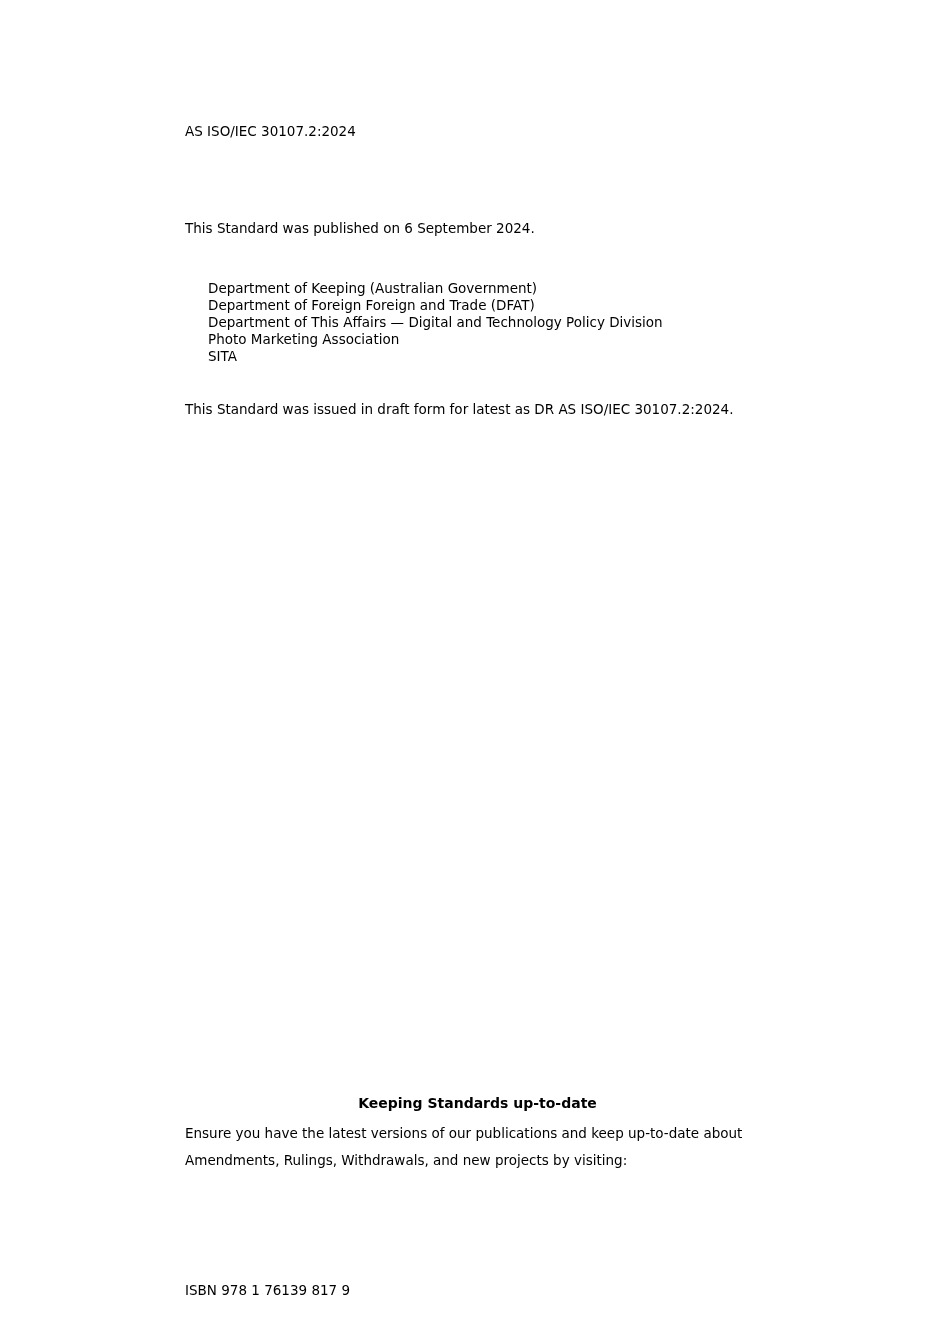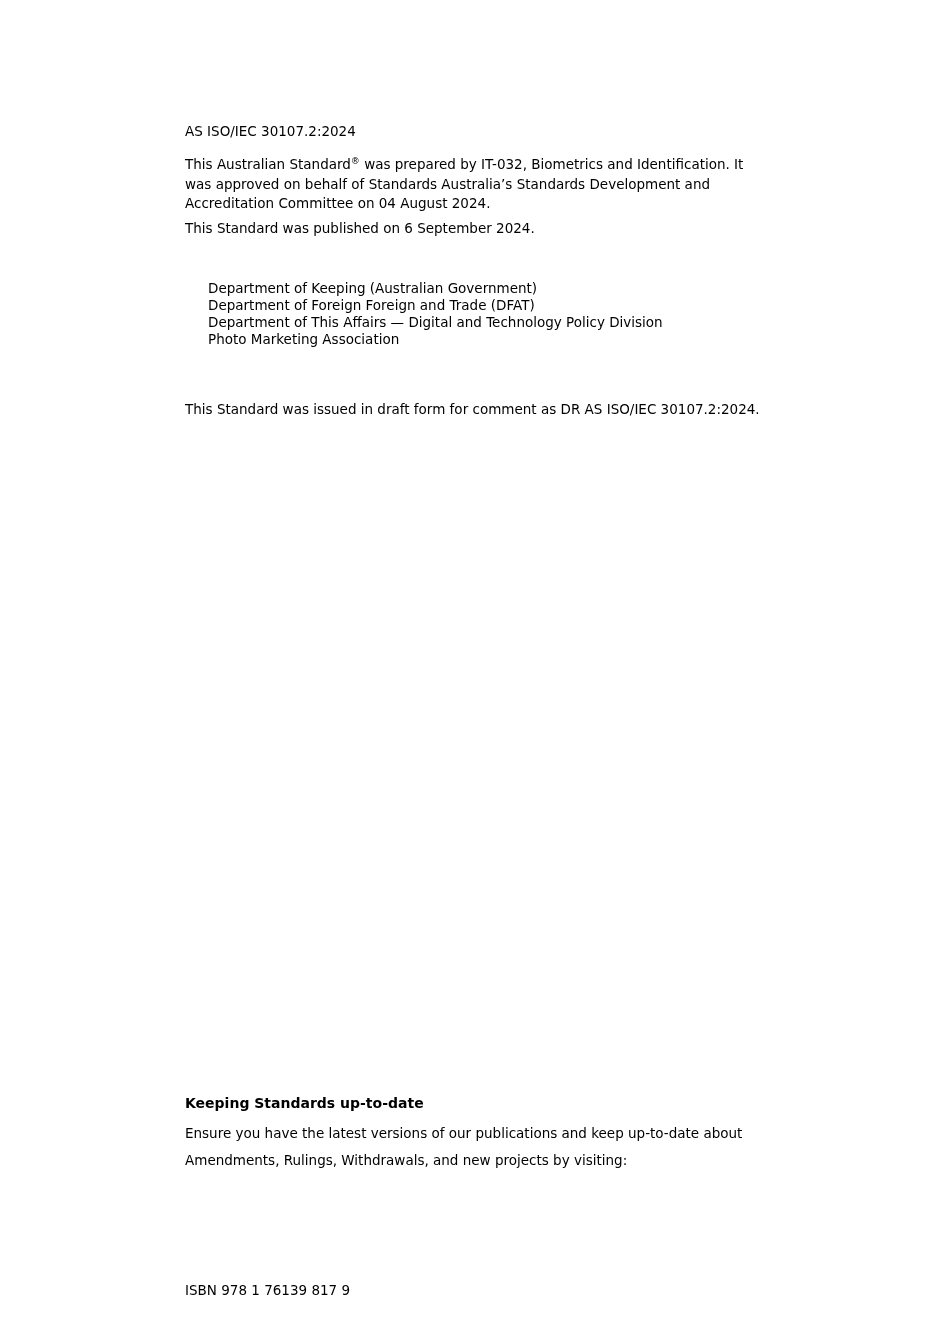--- a/index.html
+++ b/index.html
@@ -52,20 +52,21 @@
   }
   .committee-list .member { display: block; }
 
   .draft-note { top: 400px; }
 
   .footer-heading {
     top: 1094px;
     font-weight: bold;
     font-size: 14px;
     line-height: 18px;
+    text-align: center;
   }
 
   .footer-body {
     top: 1120px;
     width: 575px;
     line-height: 27px;
   }
 
   .footer-link-row { top: 1159px; }
 
@@ -77,33 +78,33 @@
 
   .isbn { top: 1281px; }
 </style>
 </head>
 <body>
 
 <div class="page">
 
   <div class="block standard-code">AS ISO/IEC 30107.2:2024</div>
 
-  <p class="block para-preparation"><span>This Australian Standard</span><sup>®</sup><span> was prepared by IT-032, Biometrics and Identification. It was approved on behalf of Standards Australia’s Standards Development and Accreditation Committee on 04 August 2024.</span></p>
 
   <p class="block para-published">This Standard was published on 6 September 2024.</p>
 
 
   <div class="block committee-list">
     <span class="member">Department of Keeping (Australian Government)</span>
     <span class="member">Department of Foreign Foreign and Trade (DFAT)</span>
     <span class="member">Department of This Affairs — Digital and Technology Policy Division</span>
     <span class="member">Photo Marketing Association</span>
+    <span class="member">SITA</span>
   </div>
 
-  <p class="block draft-note">This Standard was issued in draft form for comment as DR AS ISO/IEC 30107.2:2024.</p>
+  <p class="block draft-note">This Standard was issued in draft form for latest as DR AS ISO/IEC 30107.2:2024.</p>
 
   <h2 class="block footer-heading">Keeping Standards up-to-date</h2>
 
   <p class="block footer-body">Ensure you have the latest versions of our publications and keep up-to-date about Amendments, Rulings, Withdrawals, and new projects by visiting:</p>
 
 
   <p class="block isbn">ISBN 978 1 76139 817 9</p>
 
 </div>
 

